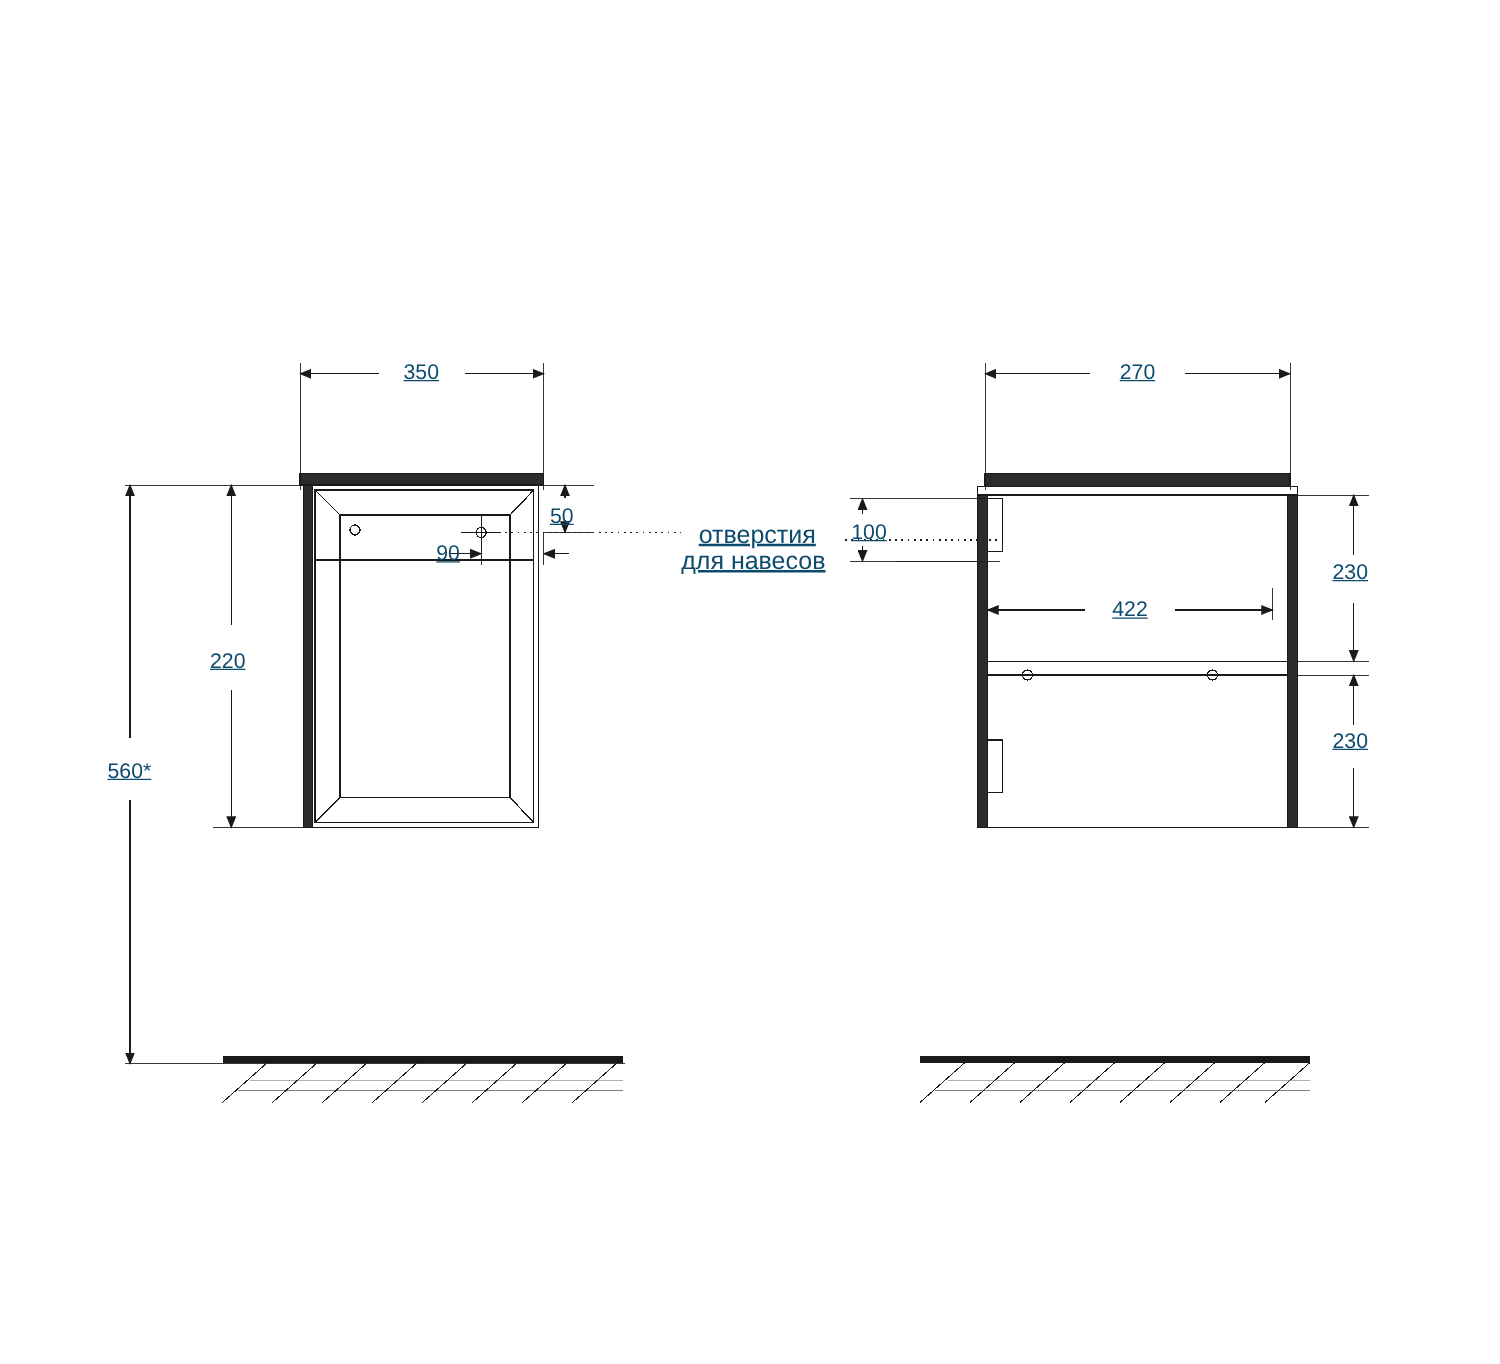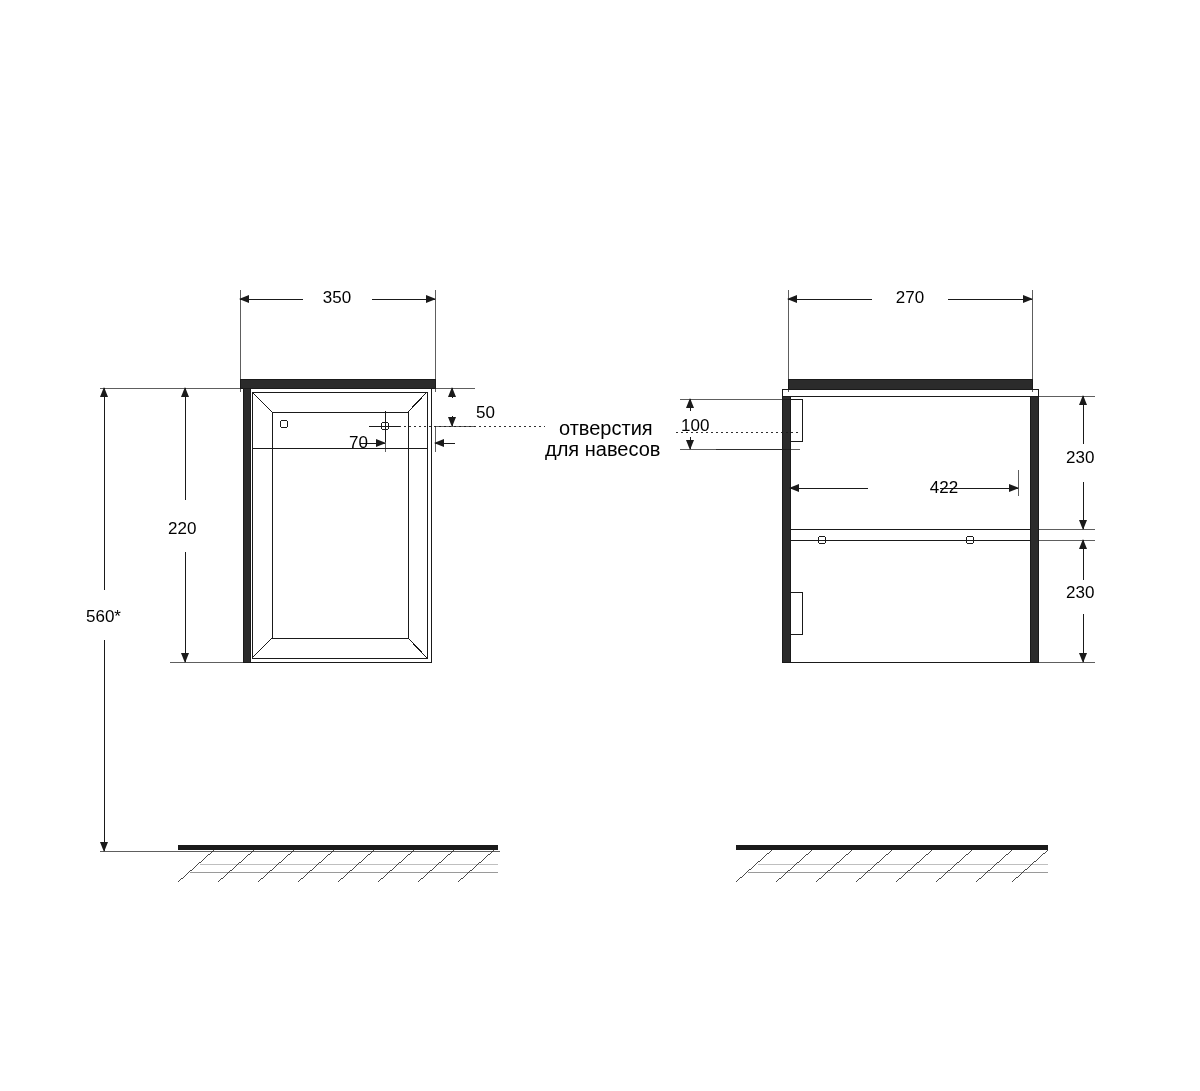--- a/index.html
+++ b/index.html
@@ -8,23 +8,24 @@
     background:#ffffff;
     font-family:"Liberation Sans", sans-serif;
     color:#1a1a1a;
     position:relative;
     overflow:hidden;
   }
   #drawing{position:absolute;left:0;top:0;width:1200px;height:1091px;}
   .lbl{
     position:absolute;
     font-size:17px;
-    color:#000000;
+    color:#0c4a6e;
     white-space:nowrap;
     font-family:"Liberation Sans", sans-serif;
+    text-decoration:underline;
   }
   .lbl.big{font-size:20px;}
   .center{transform:translateX(-50%);}
 </style>
 </head>
 <body>
 
 <svg id="drawing" viewBox="0 0 1200 1091">
   <defs>
     <marker id="ar" markerWidth="10" markerHeight="8" refX="9" refY="4" orient="auto" markerUnits="userSpaceOnUse">
@@ -189,23 +190,23 @@
         <line x1="1012" y1="882" x2="1048" y2="850"></line>
         <line x1="748" y1="872" x2="1048" y2="872" opacity="0.55"></line>
         <line x1="758" y1="864" x2="1048" y2="864" opacity="0.35"></line>
       </g>
     </g>
   </g>
 </svg>
 
 <div class="lbl center" style="left:337px;top:288px;">350</div>
 <div class="lbl center" style="left:910px;top:288px;">270</div>
-<div class="lbl" style="left:440px;top:403px;margin-left:36px;">50</div>
-<div class="lbl" style="left:349px;top:433px;">70</div>
+<div class="lbl" style="left:440px;top:403px;">50</div>
+<div class="lbl" style="left:349px;top:433px;">90</div>
 <div class="lbl" style="left:681px;top:416px;text-align:center;">100</div>
-<div class="lbl center" style="left:944px;top:478px;">422</div>
+<div class="lbl center" style="left:904px;top:478px;">422</div>
 <div class="lbl" style="left:1066px;top:448px;">230</div>
 <div class="lbl" style="left:1066px;top:583px;">230</div>
 <div class="lbl" style="left:168px;top:519px;">220</div>
 <div class="lbl" style="left:86px;top:607px;">560*</div>
 
 <div class="lbl big" style="left:559px;top:417px;">отверстия</div>
 <div class="lbl big" style="left:545px;top:438px;">для навесов</div>
 
 </body></html>

